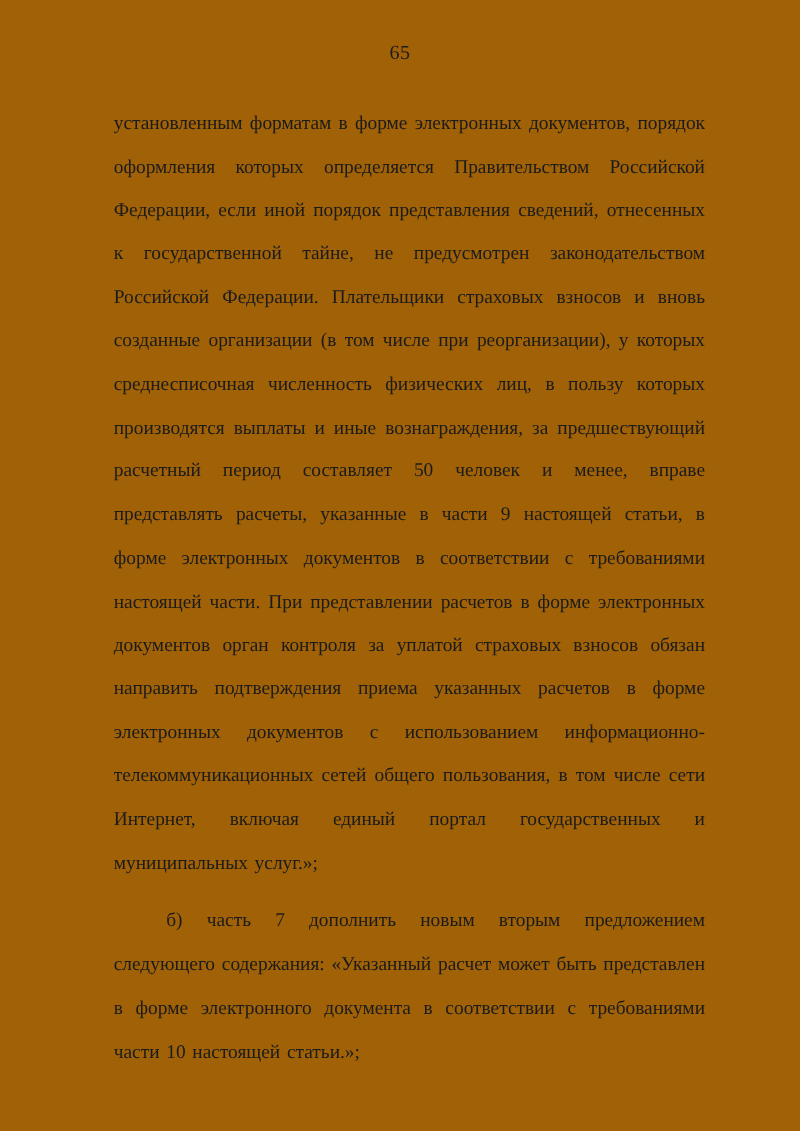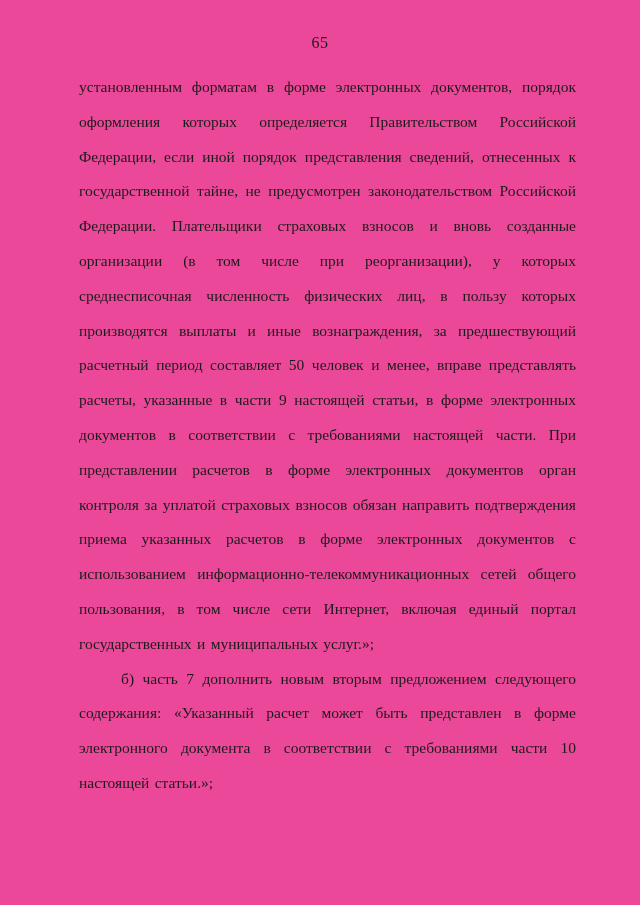--- a/index.html
+++ b/index.html
@@ -4,42 +4,42 @@
 <style>
   html, body {
     margin: 0;
     padding: 0;
     background: #ffffff;
   }
   .page {
     position: relative;
     width: 640px;
     height: 905px;
-    background: #ec4899;
+    background: #a16207;
     overflow: hidden;
     font-family: "Liberation Serif", "DejaVu Serif", serif;
     color: #1b1b1b;
   }
   .page-number {
     position: absolute;
     top: 34px;
     left: 0;
     width: 100%;
     text-align: center;
     font-size: 16px;
     letter-spacing: 0.5px;
   }
   .content {
     position: absolute;
     top: 70px;
     left: 79px;
     width: 497px;
   }
   .content p {
-    margin: 0;
+    margin: 12px;
     font-size: 15.5px;
     line-height: 34.8px;
     text-align: justify;
     text-justify: inter-word;
     word-spacing: 1.5px;
   }
   .content p.indented {
     text-indent: 42px;
   }
 </style>

